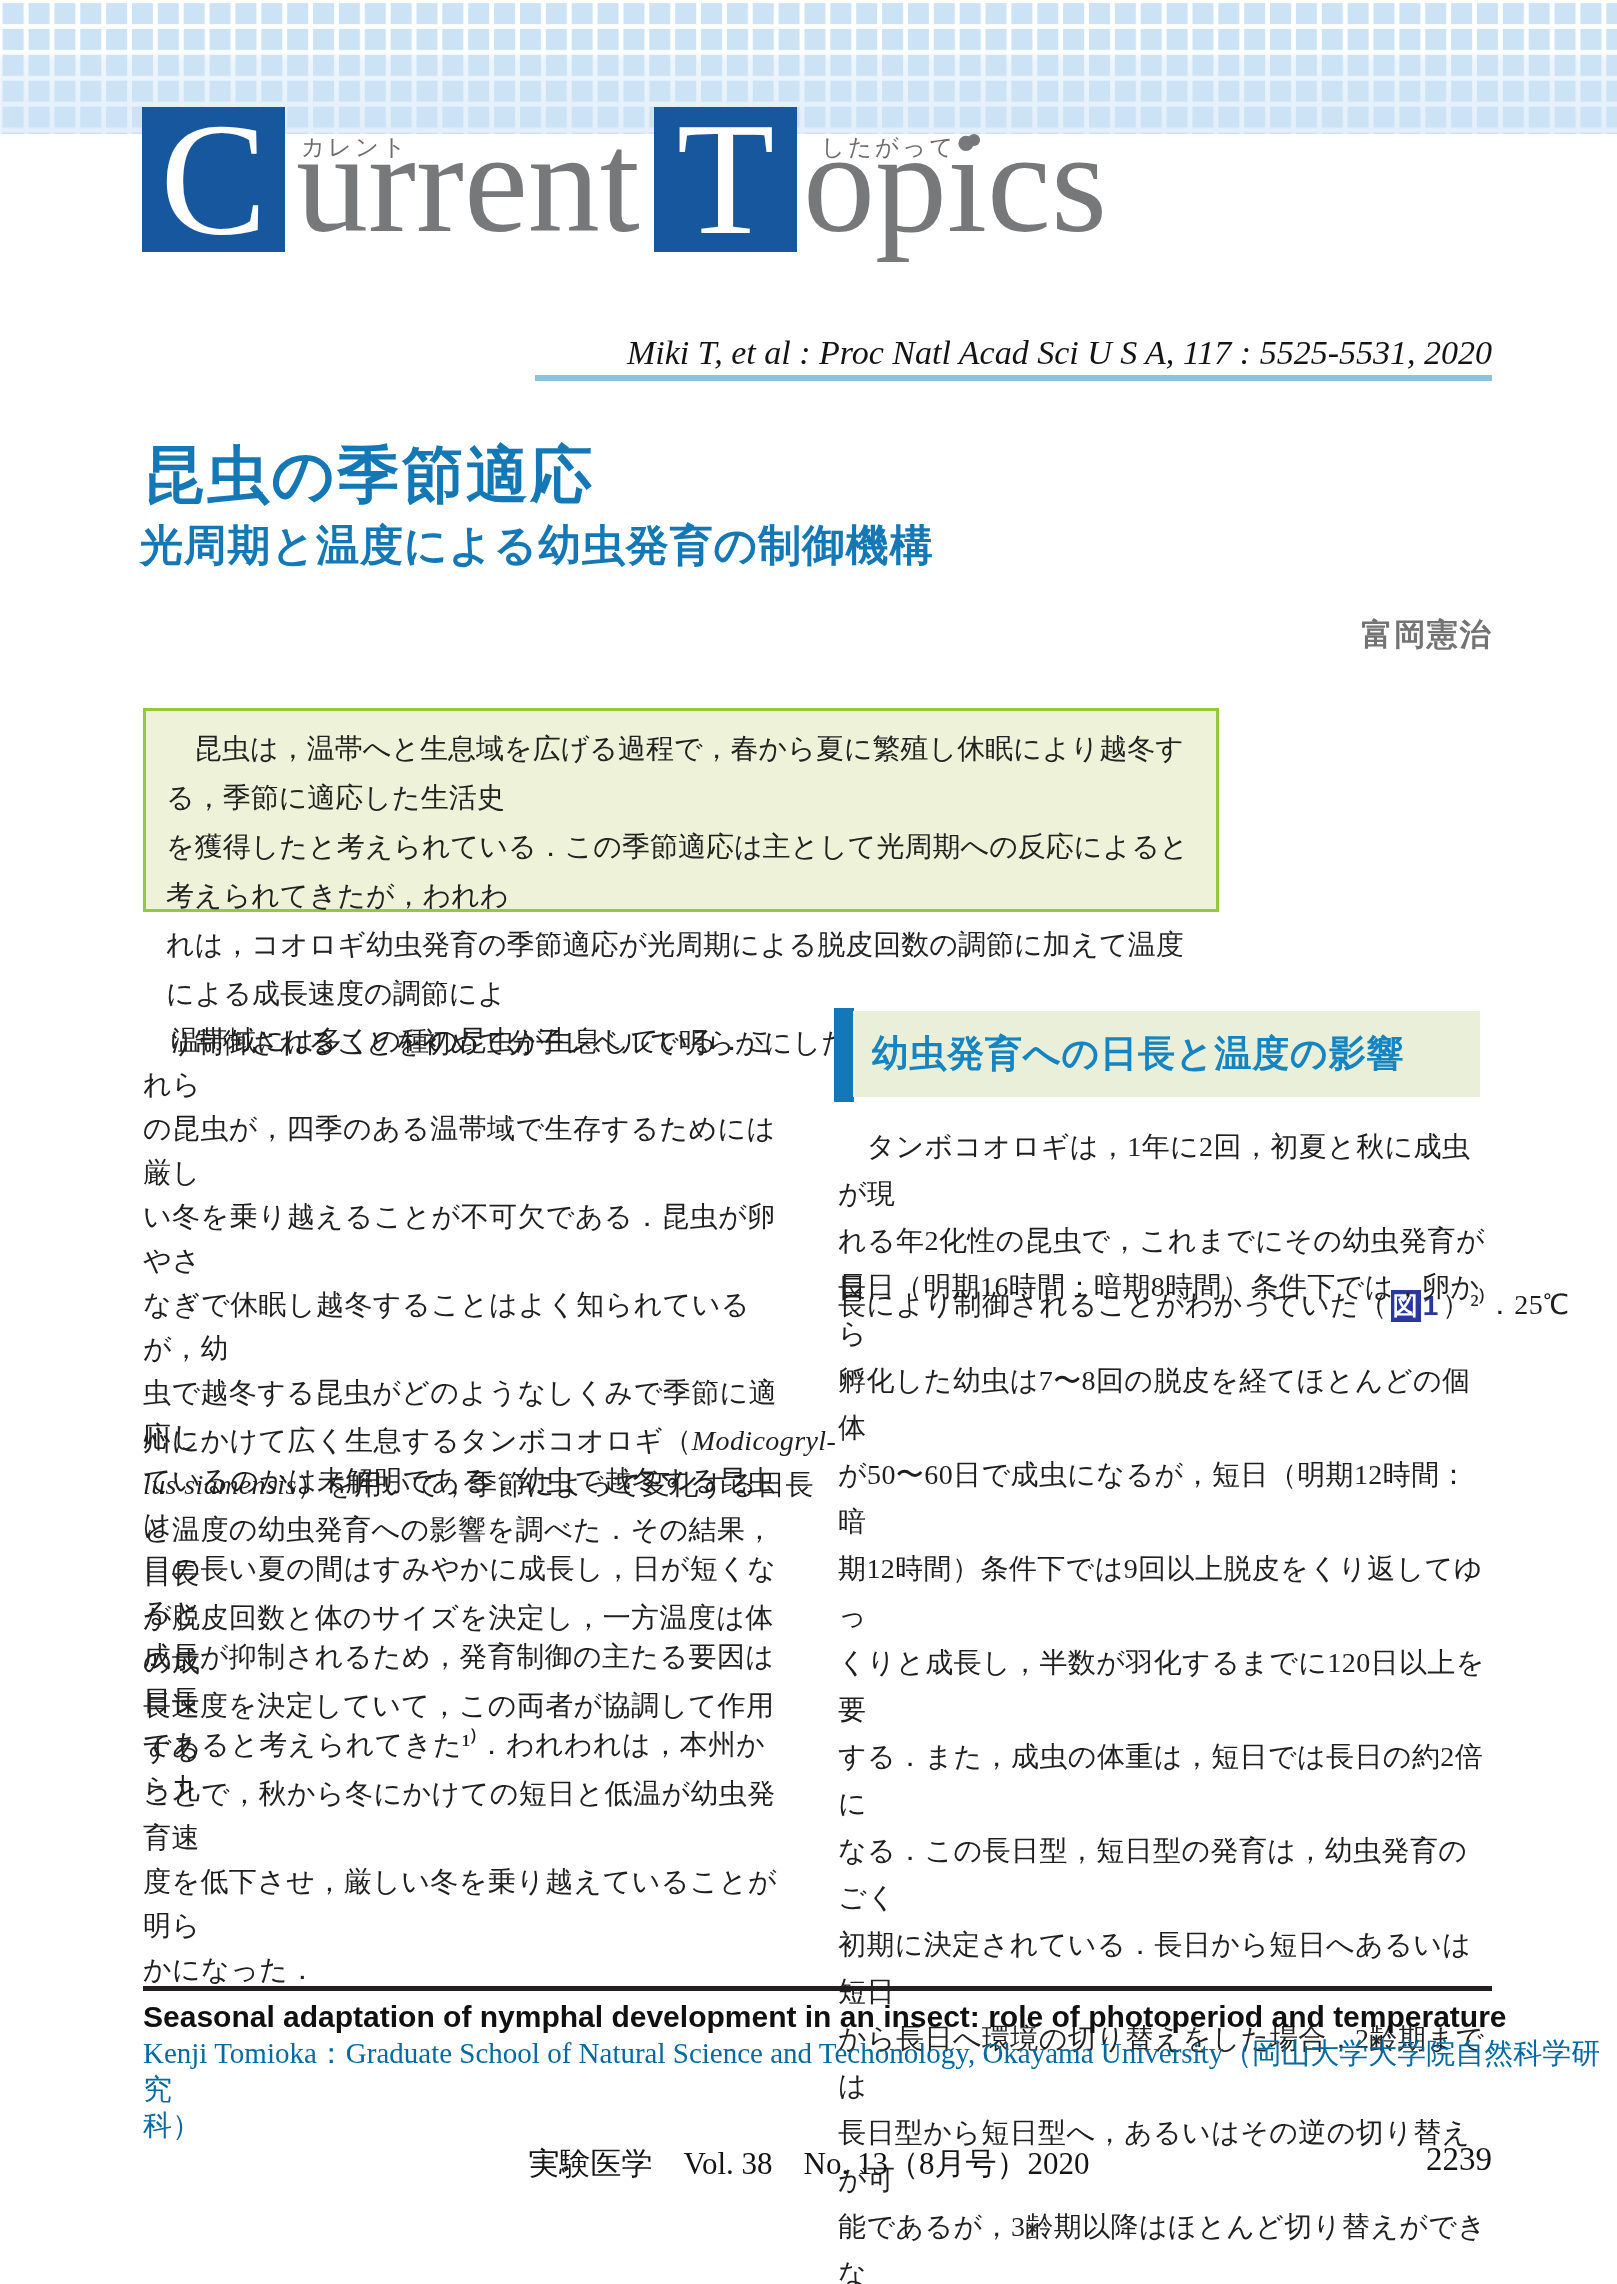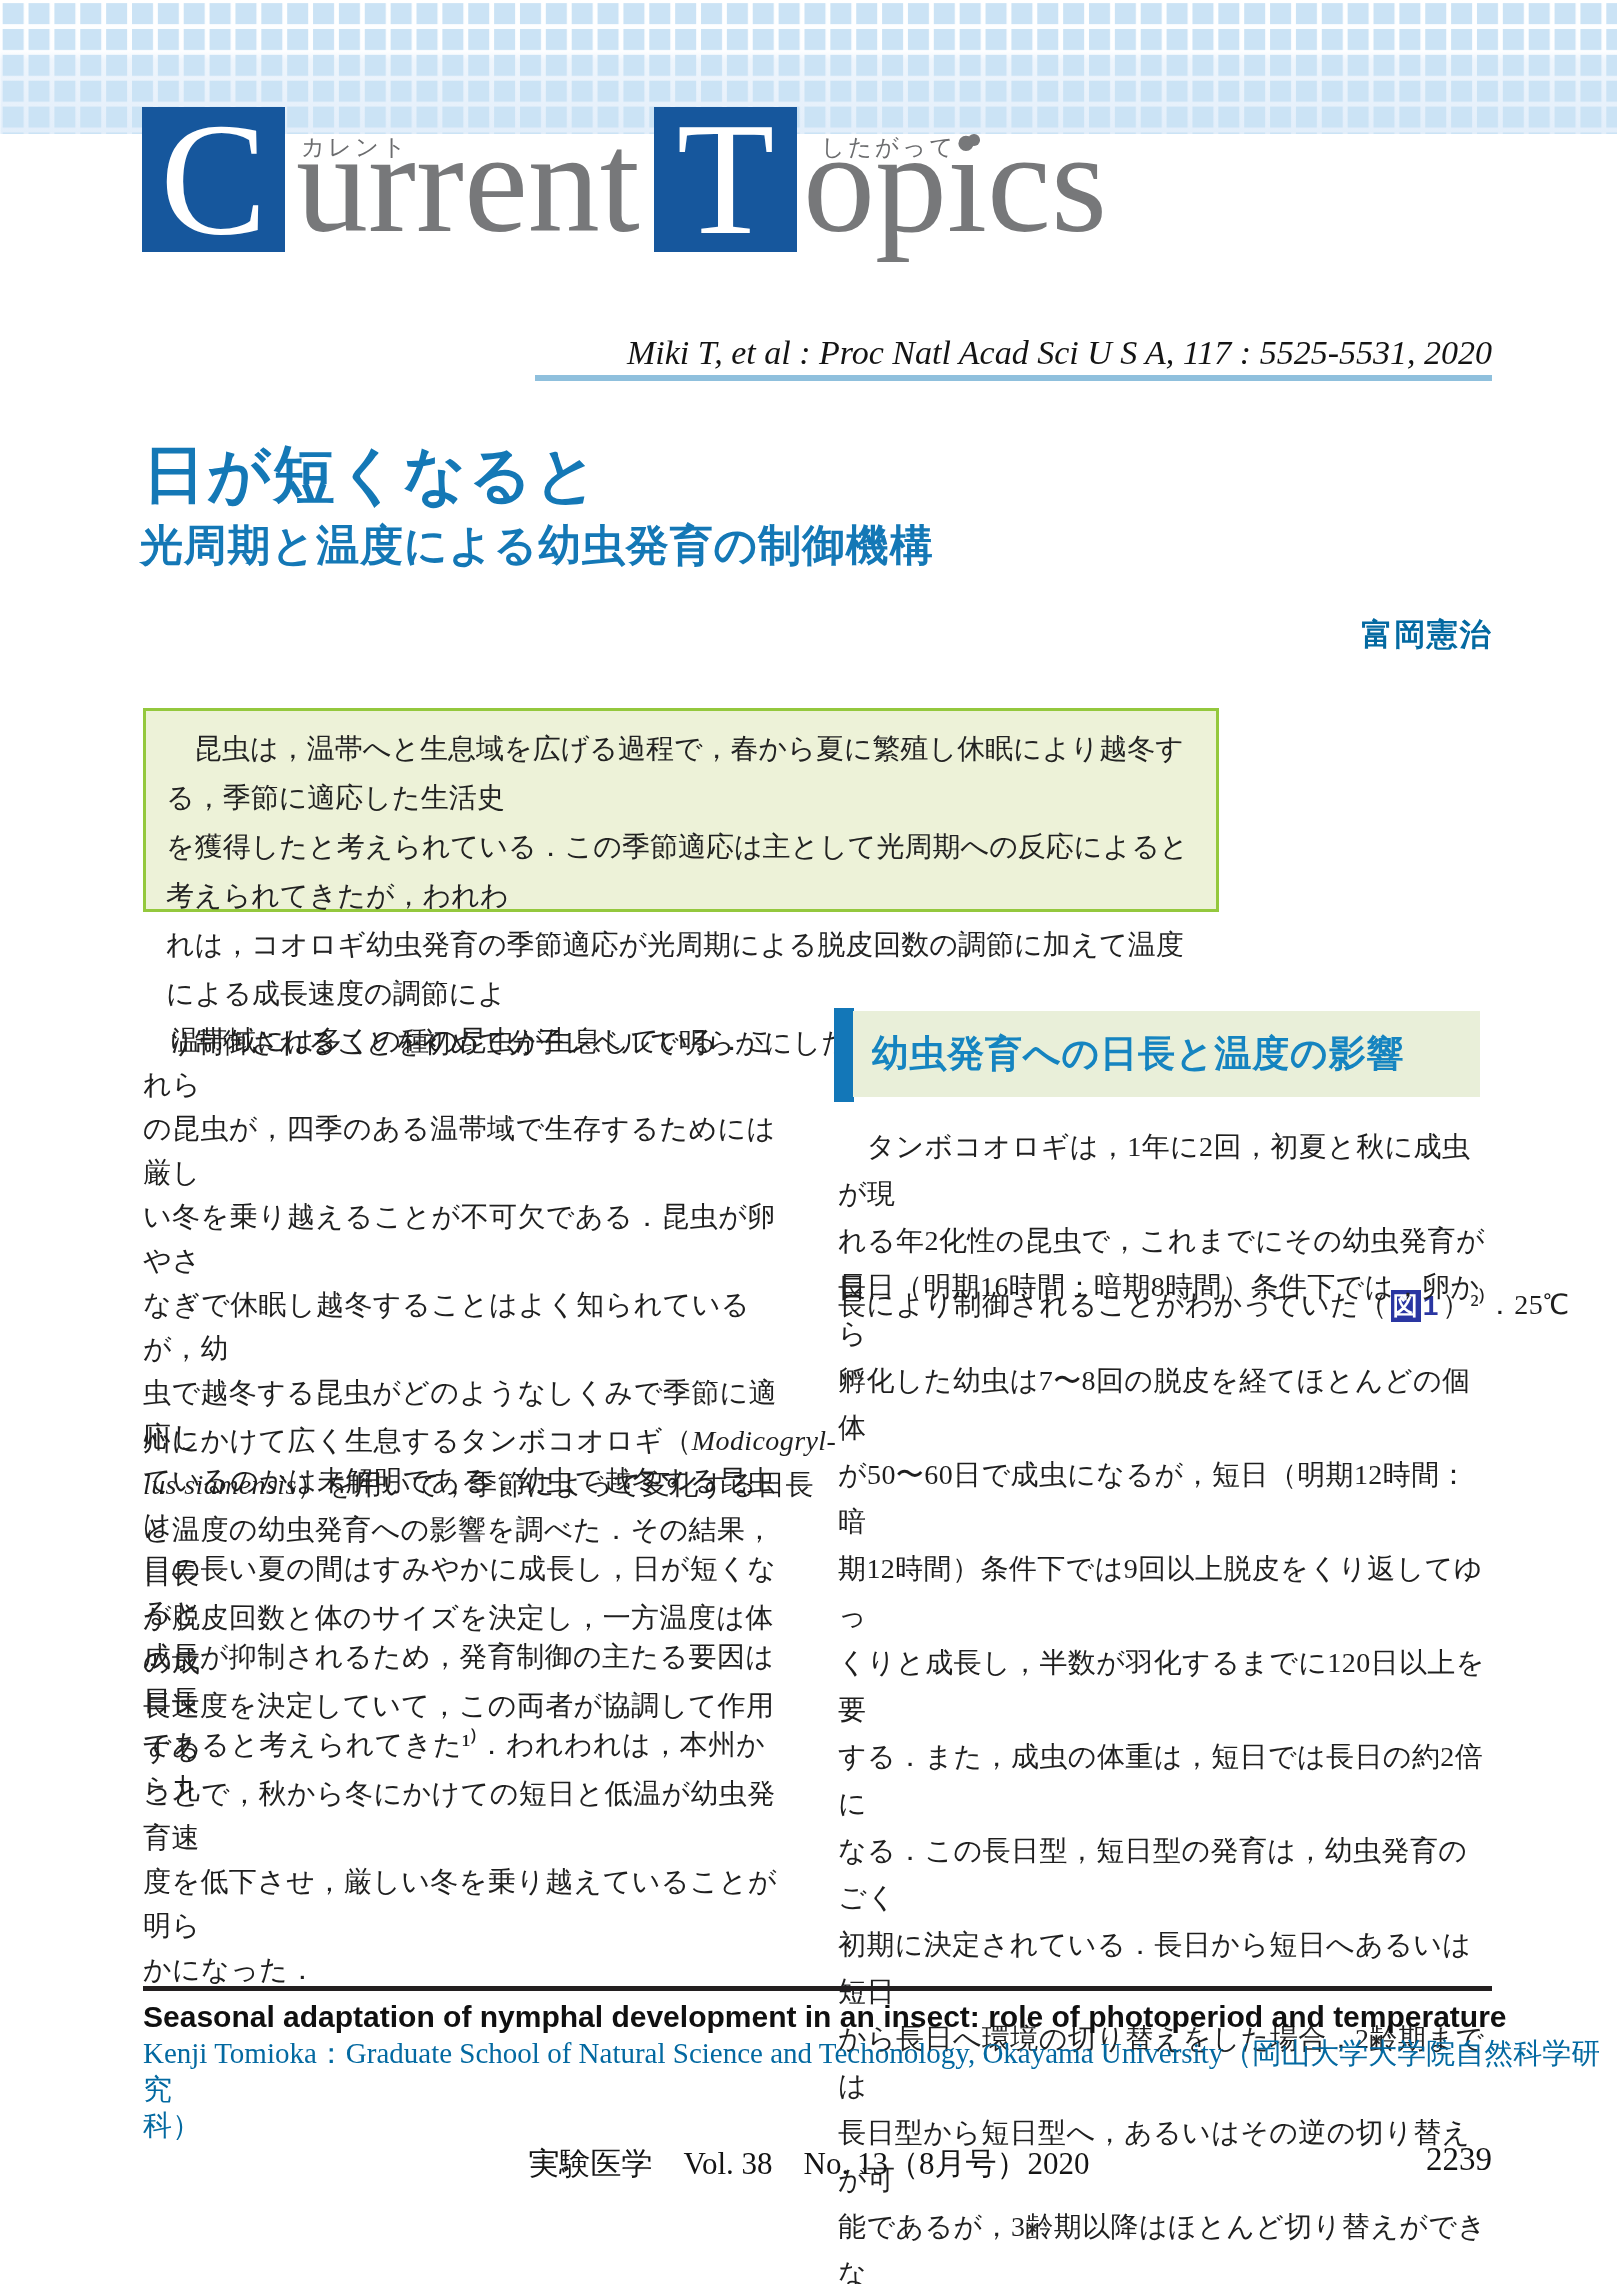--- a/index.html
+++ b/index.html
@@ -30,21 +30,21 @@
               font-size:34px; color:#141414; font-family:"Liberation Serif", serif; }
   .citation-bar { position:absolute; left:535px; top:375px; width:957px; height:5.5px;
                   background:#8fc0dd; }
 
   
   .title { position:absolute; left:143px; top:433px; font-family:"Liberation Sans", sans-serif;
            font-weight:bold; font-size:62px; color:#1478b6; letter-spacing:2.3px; }
   .subtitle { position:absolute; left:140px; top:517px; font-family:"Liberation Sans", sans-serif;
               font-weight:bold; font-size:43px; color:#1478b6; letter-spacing:0.8px; }
   .author { position:absolute; right:126px; top:614px; font-family:"Liberation Sans", sans-serif;
-            font-weight:bold; font-size:31px; color:#0369a1; letter-spacing:1.6px; }
+            font-weight:bold; font-size:31px; color:#737373; letter-spacing:1.6px; }
 
   
   .abstract-box { position:absolute; left:143px; top:708px; width:1076px; height:204px;
                   background:#edf2d8; border:3.9px solid #94c83d; padding:12.5px 20px; }
   .abstract-text { font-family:"Liberation Sans", sans-serif; font-size:28px;
                    line-height:49px; color:#222222; white-space:pre-line; }
 
   
   .lines { white-space:pre-line; font-size:28px; letter-spacing:0.4px; }
   .lcol { line-height:44px; } .rcol { line-height:47px; }
@@ -119,21 +119,21 @@
   <div class="lbox lbox-t">
     <span>T</span>
   </div>
   <span class="lgray lg-opics">opics</span>
   <span class="kana kana-t">したがって</span>
   <span class="logo-dot"></span>
 
   <div class="citation">Miki T, et al : Proc Natl Acad Sci U S A, 117 : 5525-5531, 2020</div>
   <div class="citation-bar"></div>
 
-  <h1 class="title">日が短くなると</h1>
+  <h1 class="title">昆虫の季節適応</h1>
   <h2 class="subtitle">光周期と温度による幼虫発育の制御機構</h2>
   <div class="author">富岡憲治</div>
 
   <div class="abstract-box">
     <p class="abstract-text">　昆虫は，温帯へと生息域を広げる過程で，春から夏に繁殖し休眠により越冬する，季節に適応した生活史
 を獲得したと考えられている．この季節適応は主として光周期への反応によると考えられてきたが，われわ
 れは，コオロギ幼虫発育の季節適応が光周期による脱皮回数の調節に加えて温度による成長速度の調節によ
 り制御されることを初めて分子レベルで明らかにした．</p>
   </div>
 

